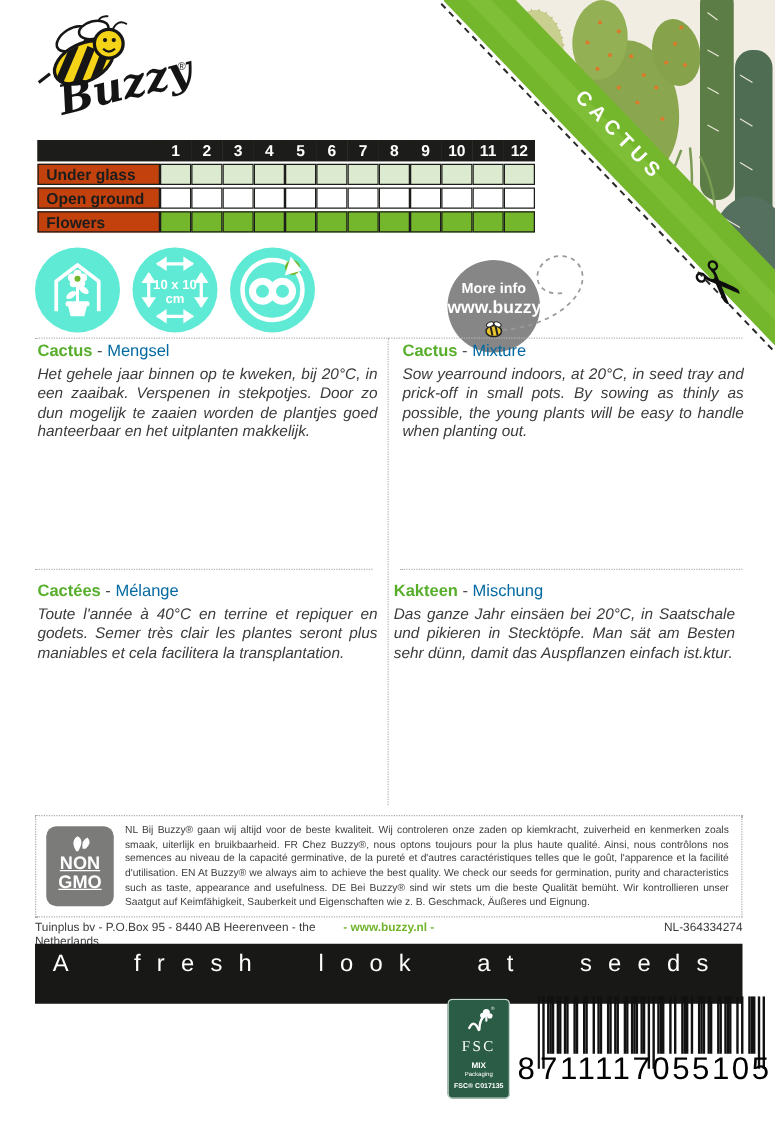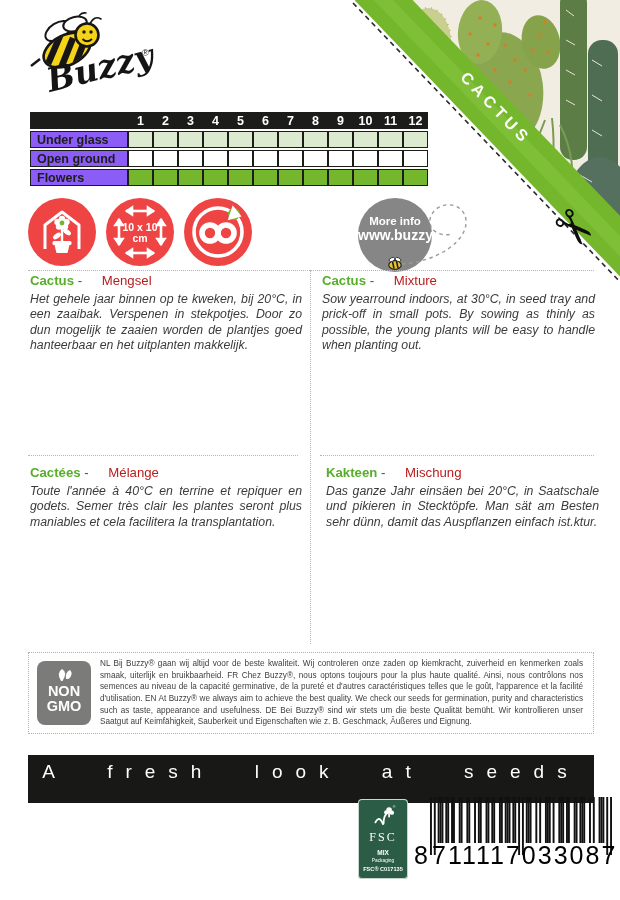--- a/index.html
+++ b/index.html
@@ -13,57 +13,57 @@
   .scissors{position:absolute;left:554px;top:204px;font-size:48px;color:#0e0e0e;
          transform:rotate(45deg);line-height:1;font-family:"DejaVu Sans",sans-serif;}
 
   
   .logo{position:absolute;left:20px;top:4px;}
 
   
   .calendar{position:absolute;left:30px;top:110px;border-collapse:separate;border-spacing:0 2px;}
   .calendar th,.calendar td{border:1.2px solid #1c1c1a;padding:0;height:15px;}
   .calendar th.rowlabel{width:90px;text-align:left;padding-left:6px;font-size:12.5px;
-         font-weight:bold;background:#8b5cf6;}
+         font-weight:bold;background:#c2410c;}
   .calendar thead th{background:#1c1c1a;color:#fff;font-size:12.5px;font-weight:bold;width:23px;}
   .calendar thead th.rowlabel{background:#1c1c1a;}
   .calendar td{width:23px;}
   .cell-pale{background:#dcead0;}
   .cell-white{background:#ffffff;}
   .cell-green{background:#74b62c;}
 
   
-  .gicon{position:absolute;top:198px;width:68px;height:68px;border-radius:50%;background:#ef4444;}
+  .gicon{position:absolute;top:198px;width:68px;height:68px;border-radius:50%;background:#5eead4;}
   .gicon svg{display:block;}
-  .more-info{position:absolute;left:358px;top:198px;width:74px;height:74px;border-radius:50%;
+  .more-info{position:absolute;left:358px;top:208px;width:74px;height:74px;border-radius:50%;
          background:#868686;color:#fff;text-align:center;font-weight:bold;}
   .more-info .l1{margin-top:17px;font-size:11.5px;}
   .more-info .l2{font-size:14px;}
   .bee-trail{position:absolute;left:340px;top:178px;pointer-events:none;}
 
   
   .lang{position:absolute;width:272px;}
   .lang h3{margin:0 0 3px 0;font-size:13.2px;line-height:1.1;}
   .t-bold{color:#57ae2b;font-weight:bold;}
   .t-dash{color:#4c4c4b;font-weight:normal;}
-  .t-light{color:#b91c1c;font-weight:normal;margin-left:16px;}
+  .t-light{color:#0369a1;font-weight:normal;}
   .lang p{margin:0;font-size:12.3px;line-height:1.27;color:#3b3b3a;text-align:justify;font-style:italic;}
   #sec-nl{left:30px;top:274px;}
   #sec-en{left:322px;top:274px;width:273px;}
   #sec-fr{left:30px;top:466px;}
-  #sec-de{left:326px;top:466px;width:273px;}
+  #sec-de{left:315px;top:466px;width:273px;}
 
   .dot-h{position:absolute;border-top:1.5px dotted #b5b5b5;height:0;}
   .dot-v{position:absolute;border-left:1.5px dotted #b5b5b5;width:0;}
 
   
   .quality-box{position:absolute;left:28px;top:652px;width:564px;height:80px;
          border:1.5px dotted #b0b0b0;display:flex;align-items:center;}
   .nongmo{flex:0 0 54px;height:64px;margin-left:8px;background:#7b7b7a;border-radius:8px;
-         color:#fff;text-align:center;font-weight:bold;font-size:14.5px;line-height:1.0;}
+         color:#fff;text-align:center;font-weight:bold;font-size:14.5px;line-height:1.0;text-decoration:underline;}
   .nongmo svg{display:block;margin:6px auto 1px auto;}
   .quality-text{flex:1;padding:4px 10px 4px 9px;font-size:8.2px;line-height:1.42;
          color:#3e3e3d;text-align:justify;}
   .quality-text b{font-weight:normal;}
 
   
   .imprint{position:absolute;left:28px;top:737px;width:566px;display:flex;
          font-size:9.5px;color:#3c3c3b;}
   .imprint .pub{flex:1;text-align:left;}
   .imprint .web{flex:0 0 auto;color:#72b52c;font-weight:bold;}
@@ -316,21 +316,21 @@
       <ellipse cx="10" cy="1.5" rx="3" ry="1.8" fill="#fff" stroke="#222" stroke-width=".8" transform="rotate(25 10 1.5)"></ellipse>
     </g>
   </svg>
 
   <section class="lang" id="sec-nl">
     <h3><span class="t-bold">Cactus</span><span class="t-dash"> - </span><span class="t-light">Mengsel</span></h3>
     <p>Het gehele jaar binnen op te kweken, bij 20°C, in een zaaibak. Verspenen in stekpotjes. Door zo dun mogelijk te zaaien worden de plantjes goed hanteerbaar en het uitplanten makkelijk.</p>
   </section>
   <section class="lang" id="sec-en">
     <h3><span class="t-bold">Cactus</span><span class="t-dash"> - </span><span class="t-light">Mixture</span></h3>
-    <p>Sow yearround indoors, at 30°C, in seed tray and prick-off in small pots. By sowing as thinly as possible, the young plants will be easy to handle when planting out.</p>
+    <p>Sow yearround indoors, at 20°C, in seed tray and prick-off in small pots. By sowing as thinly as possible, the young plants will be easy to handle when planting out.</p>
   </section>
   <section class="lang" id="sec-fr">
     <h3><span class="t-bold">Cactées</span><span class="t-dash"> - </span><span class="t-light">Mélange</span></h3>
     <p>Toute l'année à 40°C en terrine et repiquer en godets. Semer très clair les plantes seront plus maniables et cela facilitera la transplantation.</p>
   </section>
   <section class="lang" id="sec-de">
     <h3><span class="t-bold">Kakteen</span><span class="t-dash"> - </span><span class="t-light">Mischung</span></h3>
     <p>Das ganze Jahr einsäen bei 20°C, in Saatschale und pikieren in Stecktöpfe. Man sät am Besten sehr dünn, damit das Auspflanzen einfach ist.ktur.</p>
   </section>
 
@@ -344,20 +344,25 @@
       <svg width="22" height="16" viewBox="0 0 22 16">
         <path d="M8 14 Q3 6 9 2 Q15 5 9.5 14 z" fill="#fff"></path>
         <path d="M13 12 Q12 5 17 3 Q21 7 15.5 12 z" fill="#fff"></path>
       </svg>
       <div>NON</div>
       <div>GMO</div>
     </div>
     <p class="quality-text"><b>NL </b>Bij Buzzy® gaan wij altijd voor de beste kwaliteit. Wij controleren onze zaden op kiemkracht, zuiverheid en kenmerken zoals smaak, uiterlijk en bruikbaarheid. <b>FR </b>Chez Buzzy®, nous optons toujours pour la plus haute qualité. Ainsi, nous contrôlons nos semences au niveau de la capacité germinative, de la pureté et d'autres caractéristiques telles que le goût, l'apparence et la facilité d'utilisation. <b>EN </b>At Buzzy® we always aim to achieve the best quality. We check our seeds for germination, purity and characteristics such as taste, appearance and usefulness. <b>DE </b>Bei Buzzy® sind wir stets um die beste Qualität bemüht. Wir kontrollieren unser Saatgut auf Keimfähigkeit, Sauberkeit und Eigenschaften wie z. B. Geschmack, Äußeres und Eignung.</p>
   </div>
 
+  <div class="imprint">
+    <span class="pub">Tuinplus bv - P.O.Box 95 - 8440 AB Heerenveen - the Netherlands</span>
+    <span class="web">- www.buzzy.nl -</span>
+    <span class="code">NL-364334274</span>
+  </div>
 
   <div class="tagline">A fresh look at seeds</div>
 
   <div class="fsc">
     <svg width="26" height="26" viewBox="0 0 24 24">
       <g stroke="#fff" fill="none" stroke-width="1.7" stroke-linecap="round">
         <path d="M5 17 q2.5 -5.5 5.5 -1.5 l1.5 3"></path>
         <path d="M12.5 18 q0 -8 5 -11"></path>
       </g>
       <g fill="#fff">
@@ -428,17 +433,17 @@
         <rect x="162.84" y="0" width="1.92" height="46" fill="#111"></rect>
         <rect x="168.59" y="0" width="1.92" height="46" fill="#111"></rect>
         <rect x="170.51" y="0" width="1.92" height="46" fill="#111"></rect>
         <rect x="172.42" y="0" width="1.92" height="46" fill="#111"></rect>
         <rect x="176.25" y="0" width="1.92" height="58" fill="#111"></rect>
         <rect x="180.08" y="0" width="1.92" height="58" fill="#111"></rect>
       </svg>
     <div class="bar-digits">
       <span class="g1">8</span>
       <span class="g2">711117</span>
-      <span class="g3">033087</span>
+      <span class="g3">055105</span>
     </div>
   </div>
 
 </div>
 
 </body></html>

